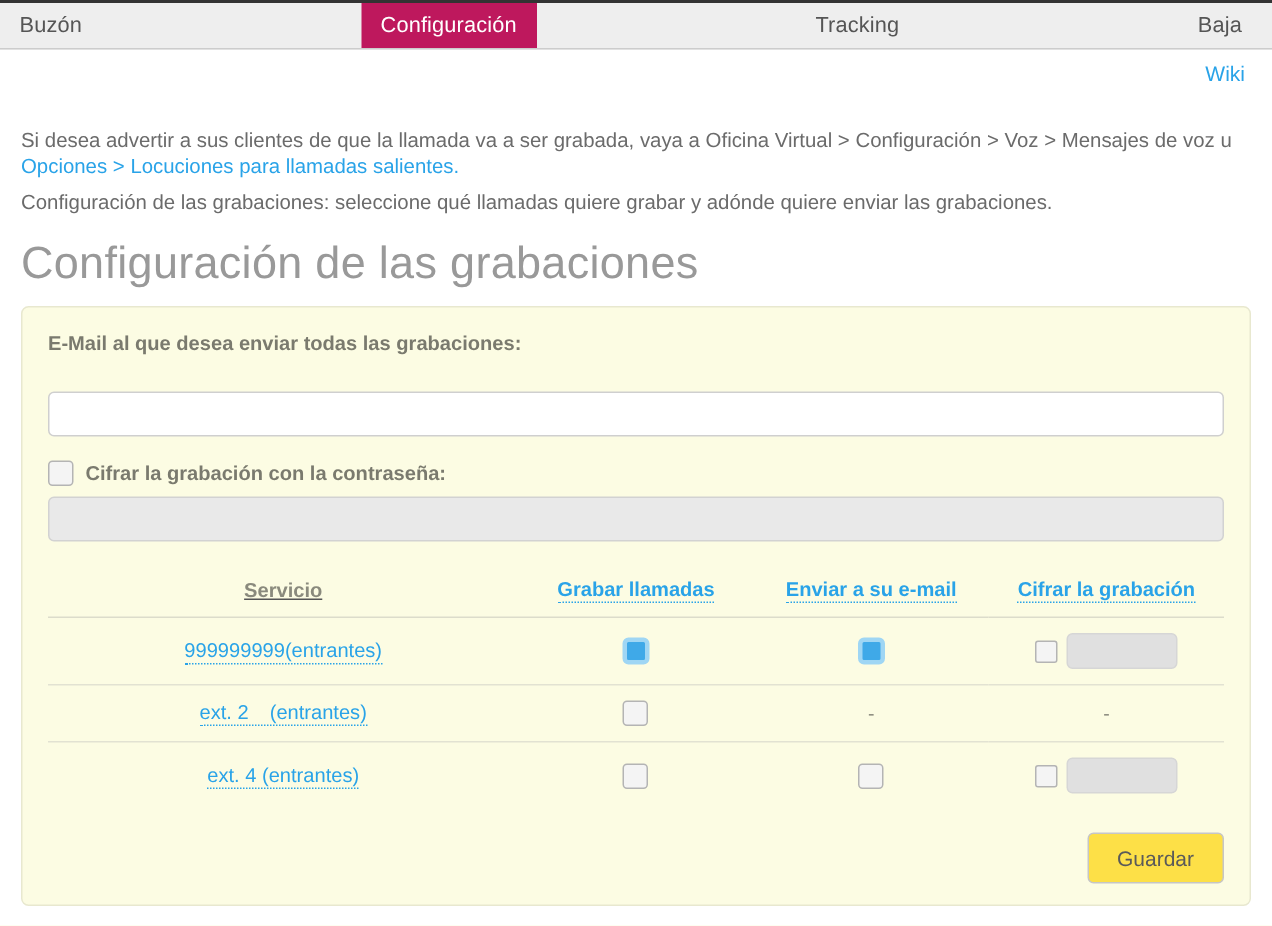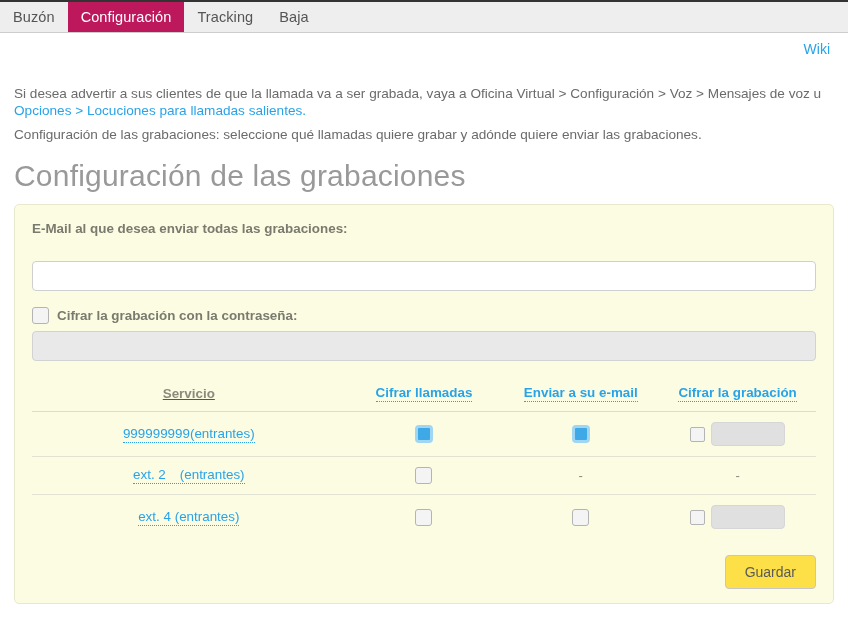--- a/index.html
+++ b/index.html
@@ -16,21 +16,21 @@
     overflow: hidden;
   }
 
   
   .topbar {
     height: 33px;
     background: #eeeeee;
     border-top: 2px solid #333333;
     border-bottom: 1px solid #cccccc;
     display: flex;
-    justify-content: flex-start;
+    justify-content: space-between;
     align-items: stretch;
     box-sizing: border-box;
   }
   .nav-item {
     display: flex;
     align-items: center;
     padding: 0 13px;
     font-size: 14.5px;
     color: #555555;
     cursor: pointer;
@@ -290,21 +290,21 @@
     <input class="text-input disabled" type="password" disabled="" placeholder="" style="">
 
     
     <table class="tbl">
       <thead>
         <tr>
           <th class="col-service">
             <span class="th-plain">Servicio</span>
           </th>
           <th class="col-rec">
-            <span class="th-link">Cifrar llamadas</span>
+            <span class="th-link">Grabar llamadas</span>
           </th>
           <th class="col-mail">
             <span class="th-link">Enviar a su e-mail</span>
           </th>
           <th class="col-cipher">
             <span class="th-link">Cifrar la grabación</span>
           </th>
         </tr>
       </thead>
       <tbody>

